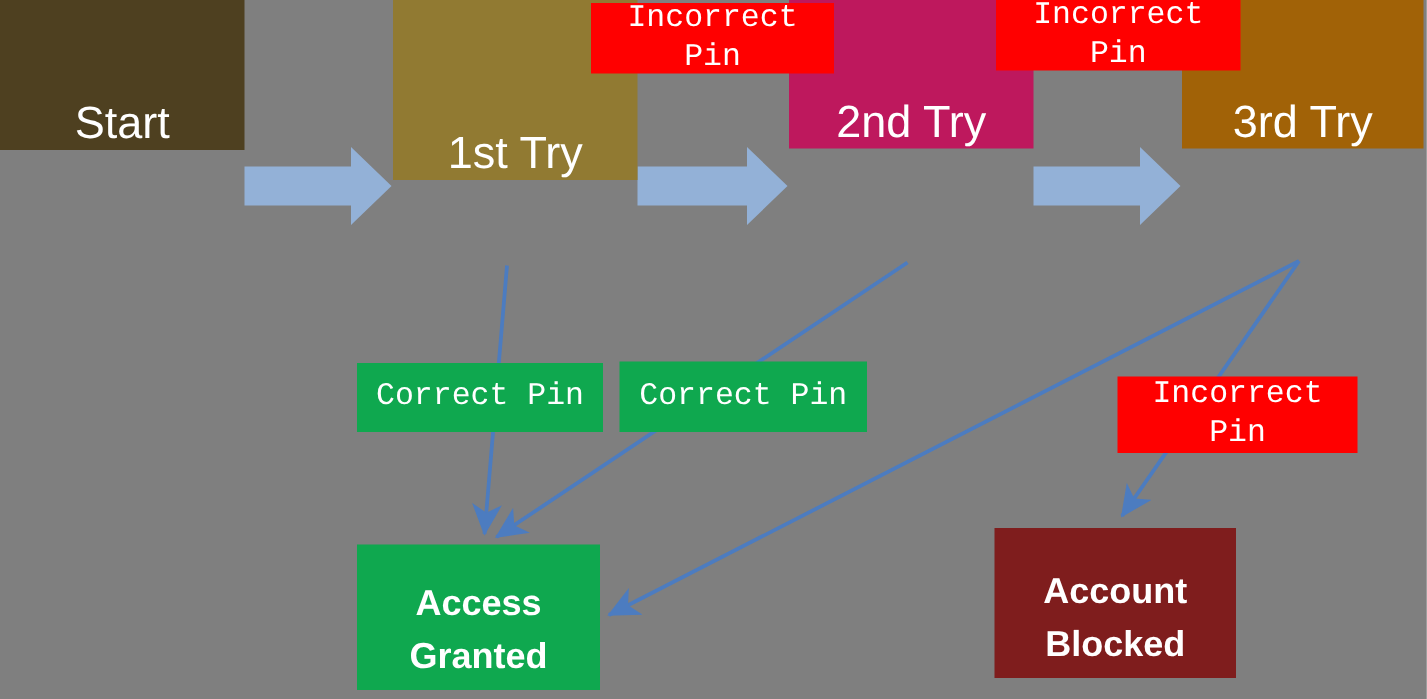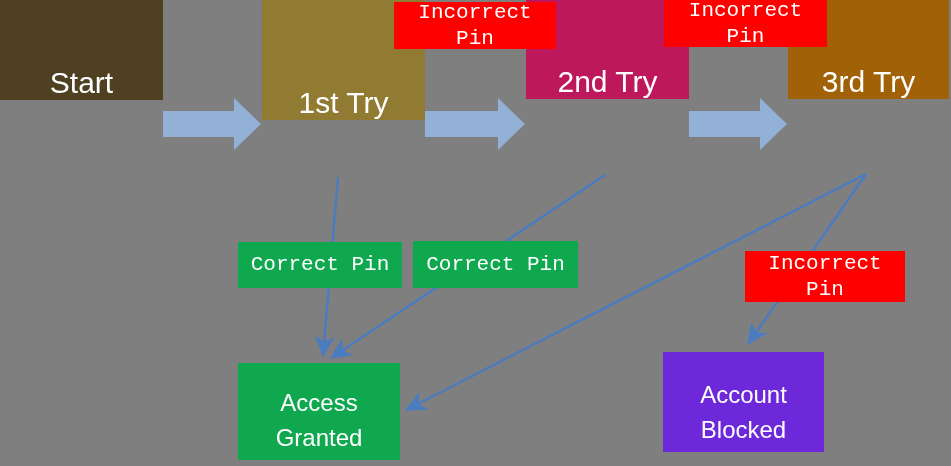--- a/index.html
+++ b/index.html
@@ -13,21 +13,21 @@
   .layer{position:absolute;left:0;top:0;width:951px;height:466px;}
   svg.layer{display:block;}
 
   .node,.badge{
     position:absolute;
     display:flex;align-items:center;justify-content:center;
     color:#FFFFFF;text-align:center;
     box-sizing:border-box;
   }
   .node{font-size:30px;line-height:1.15;align-items:flex-end;}
-  .node.small{font-size:24px;line-height:1.45;padding:4px 14px;}
+  .node.small{font-size:24px;line-height:1.45;padding:4px 14px;font-weight:bold;}
   .badge{font-size:21px;line-height:1.2;padding:2px 6px;font-family:Liberation Mono, monospace;}
 
   
   .n-start  {left:0;   top:75; width:163px;height:100px;background:#4E4020;}
   .n-try1   {left:262px;top:75; width:163px;height:120px;background:#917A32;}
   .n-try2   {left:526px;top:74; width:163px;height:99px; background:#BF9F4B;}
   .n-try3   {left:788px;top:74; width:161px;height:99px; background:#D6C28E;}
   .n-access {left:238px;top:363px;width:162px;height:97px; background:#0FA84F;}
   .n-blocked{left:663px;top:352px;width:161px;height:100px;background:#FF0000;}
 
@@ -73,21 +73,21 @@
   <div class="node n-try2" style="background-color: #be185d;">
     <span>2nd Try</span>
   </div>
   <div class="node n-try3" style="background-color: #a16207;">
     <span>3rd Try</span>
   </div>
 
   <div class="node small n-access" style="background-color: rgb(15, 168, 79);">
     <span>Access Granted</span>
   </div>
-  <div class="node small n-blocked" style="background-color: #6d28d9;">
+  <div class="node small n-blocked" style="background-color: #7f1d1d;">
     <span>Account Blocked</span>
   </div>
 
   <div class="badge b-ip1" style="background-color: rgb(255, 0, 0);">
     <span>Incorrect Pin</span>
   </div>
   <div class="badge b-ip2" style="background-color: rgb(255, 0, 0);">
     <span>Incorrect Pin</span>
   </div>
   <div class="badge b-cp1" style="background-color: rgb(15, 168, 79);">

